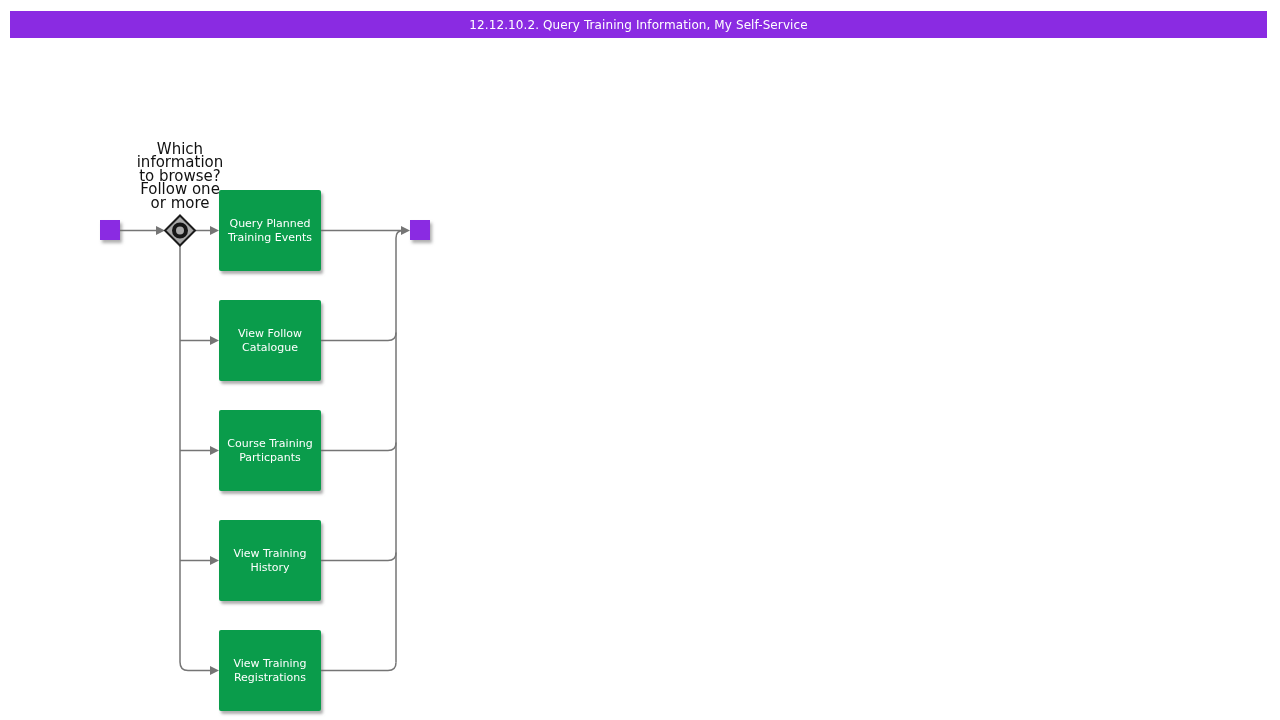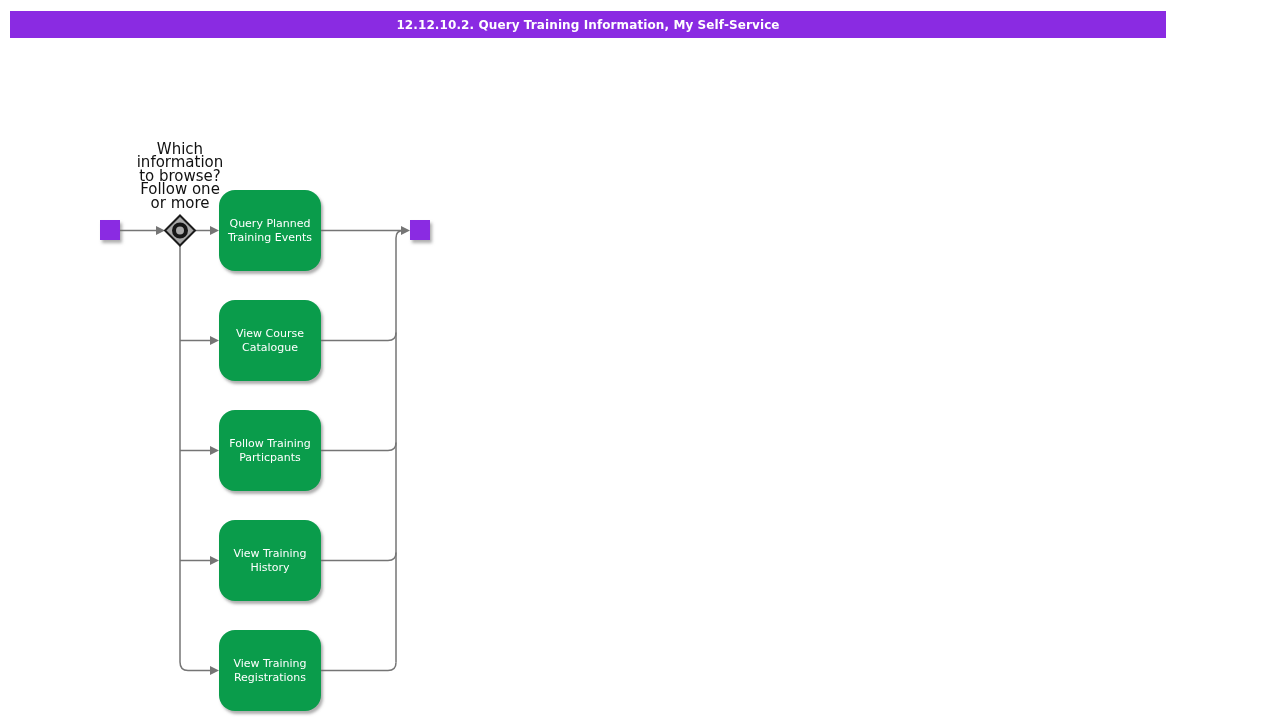--- a/index.html
+++ b/index.html
@@ -6,25 +6,25 @@
   html, body {
     width: 1280px; height: 720px;
     background: #ffffff;
     font-family: "DejaVu Sans", "Liberation Sans", sans-serif;
     overflow: hidden;
     position: relative;
   }
   .title-bar {
     position: absolute;
     left: 10px; top: 11px;
-    width: 1156px; height: 27px;
+    width: 1257px; height: 27px;
     background: var(--accent, #8A2BE2);
     color: #ffffff;
     font-size: 12px;
-    font-weight: bold;
+    font-weight: normal;
     display: flex; align-items: center; justify-content: center;
     letter-spacing: 0.1px;
   }
   .edge-svg {
     position: absolute;
     left: 0; top: 0;
     width: 1280px; height: 720px;
   }
   .decision-label {
     position: absolute;
@@ -42,21 +42,21 @@
     background: var(--accent, #8A2BE2);
     box-shadow: 2px 3px 3px rgba(110,110,110,0.55);
   }
   .start-node { left: 100px; top: 220px; }
   .final-node { left: 410px; top: 220px; }
   .activity {
     position: absolute;
     left: 219px;
     width: 102px; height: 81px;
     background: var(--green, #0A9C4B);
-    border-radius: 16px;
+    border-radius: 2px;
     box-shadow: 2px 3px 3px rgba(110,110,110,0.55);
     color: #ffffff;
     font-size: 11px;
     line-height: 13.5px;
     display: flex; align-items: center; justify-content: center;
     text-align: center;
     white-space: pre-line;
     cursor: pointer;
   }
 </style>
@@ -109,21 +109,21 @@
 to browse?
 Follow one
 or more</div>
 
 <div class="terminal-node start-node"></div>
 <div class="terminal-node final-node"></div>
 
 <div id="activities">
     <div class="activity" style="top: 190px;">Query Planned
 Training Events</div>
-    <div class="activity" style="top: 300px;">View Course
+    <div class="activity" style="top: 300px;">View Follow
 Catalogue</div>
-    <div class="activity" style="top: 410px;">Follow Training
+    <div class="activity" style="top: 410px;">Course Training
 Particpants</div>
     <div class="activity" style="top: 520px;">View Training
 History</div>
     <div class="activity" style="top: 630px;">View Training
 Registrations</div>
   </div>
 
 </body></html>

